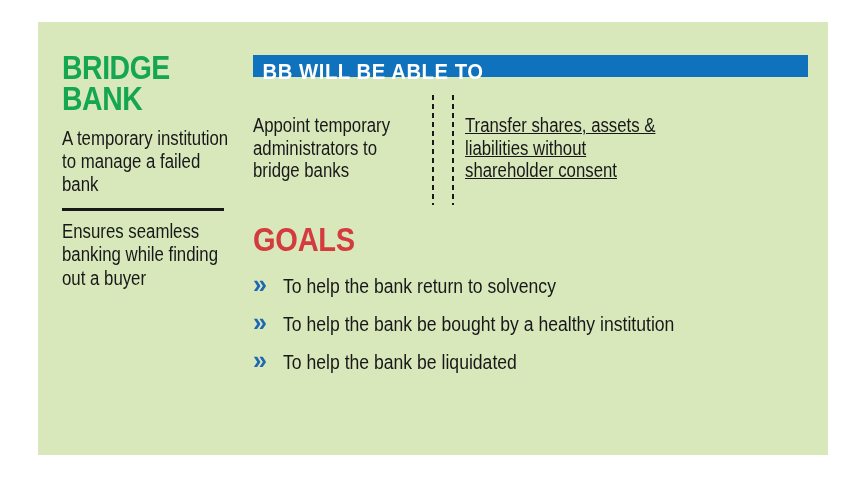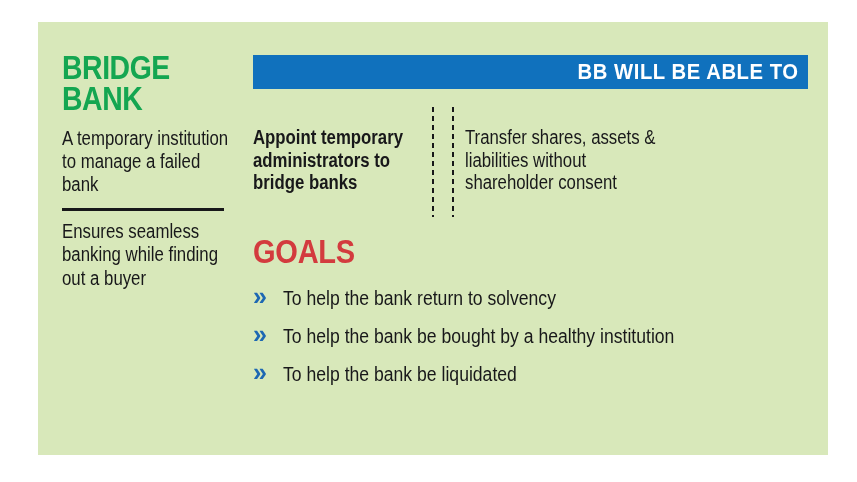--- a/index.html
+++ b/index.html
@@ -65,23 +65,23 @@
   .right-col {
     position: absolute;
     left: 215px;
     top: 33px;
     width: 555px;
   }
 
   .blue-banner {
     background: #1071bd;
     color: #ffffff;
-    height: 34px;
+    height: 22px;
     line-height: 34px;
-    text-align: right;
+    text-align: left;
     font-family: "Liberation Sans Narrow", "Liberation Sans", sans-serif;
     font-weight: bold;
     font-size: 22px;
     letter-spacing: 0.6px;
   }
   .blue-banner span { display: inline-block; transform: scaleX(0.92); }
 
   .ability-row {
     display: flex;
     margin-top: 14px;
@@ -93,23 +93,23 @@
     line-height: 1.17;
     color: #18181a;
     white-space: pre-line;
   }
   .ability-cell > span {
     display: block;
     transform: scaleX(0.86);
     transform-origin: left top;
     width: 116%;
   }
-  .cell-1 { width: 172px; font-weight: bold; }
+  .cell-1 { width: 172px; }
   .cell-2 { width: 160px; }
-  .cell-3 { width: 208px; }
+  .cell-3 { width: 208px; text-decoration: underline; }
 
   .dot-divider {
     width: 4px;
     align-self: stretch;
     min-height: 104px;
     margin: 2px 10px 0 6px;
     background-image: radial-gradient(#18181a 38%, rgba(0,0,0,0) 42%);
     background-size: 4px 9px;
     background-repeat: repeat-y;
   }

